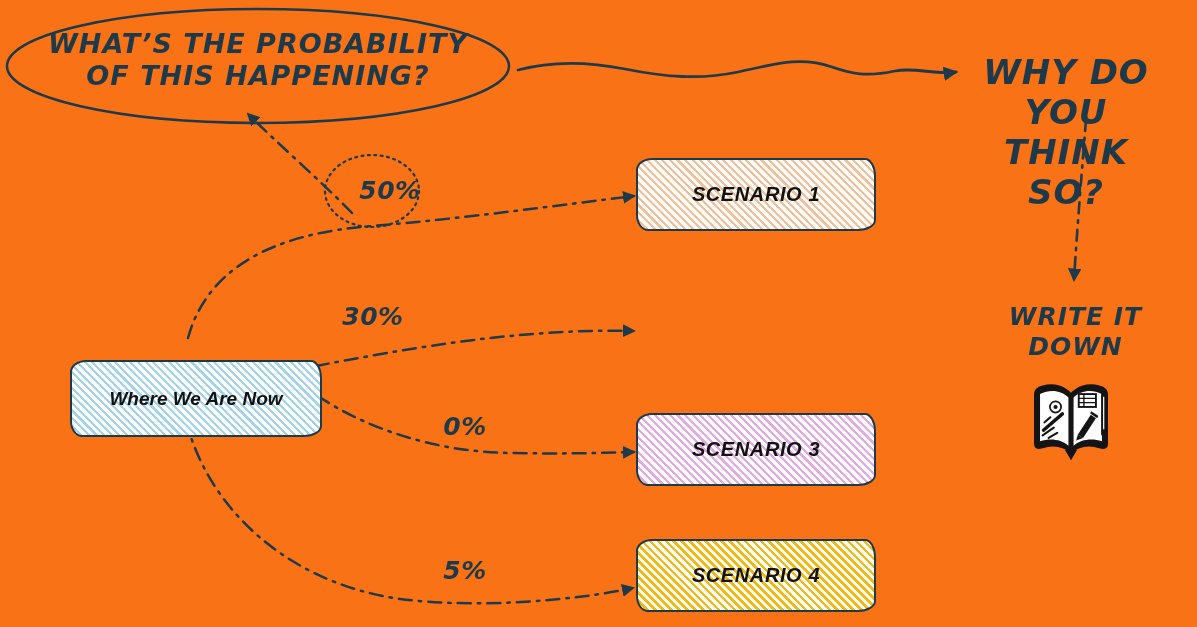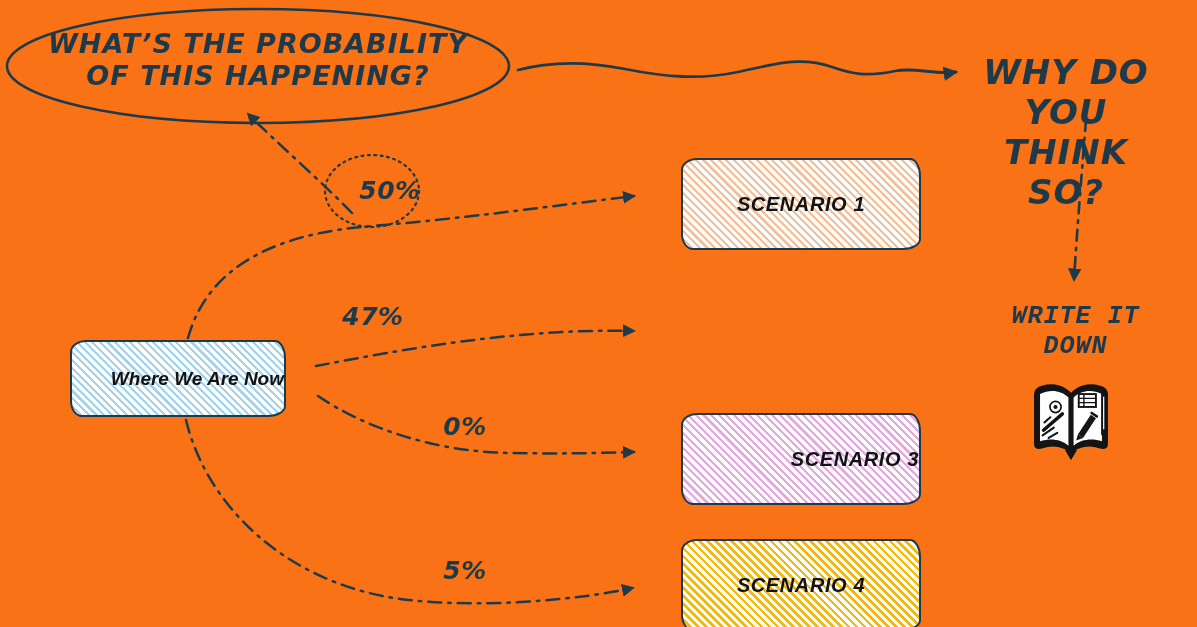--- a/index.html
+++ b/index.html
@@ -18,46 +18,45 @@
     color:#1e3a4a;
     font-family:"DejaVu Sans", sans-serif;
     font-weight:bold;
     font-style:italic;
     text-align:center;
     letter-spacing:1px;
     line-height:1.18;
   }
   .headline{left:38px;top:28px;width:440px;font-size:27px;}
   .why{left:927px;top:52px;width:210px;font-size:34px;margin-left:34px;}
-  .write{left:993px;top:302px;width:165px;font-size:25px;font-family:Liberation Mono, monospace;}
+  .write{left:993px;top:302px;width:165px;font-size:25px;}
   .pct{font-size:25px;letter-spacing:0.5px;}
   .pct50{left:349px;top:176px;width:82px;}
   .pct30{left:332px;top:302px;width:82px;}
   .pct15{left:424px;top:412px;width:82px;}
   .pct5 {left:424px;top:556px;width:82px;}
 
   
   .sbox{
     box-sizing:border-box;
     border:2.6px solid #1e3a4a;
     border-radius:16px 11px 18px 12px / 12px 18px 11px 16px;
     display:flex;align-items:center;justify-content:center;
     color:#121212;
     font-weight:bold;font-style:italic;
     font-family:"Liberation Sans", sans-serif;
   }
   .nowbox{
-    left:70px;top:340px;width:216px;height:77px;font-size:19px;
+    left:70px;top:360px;width:252px;height:77px;font-size:19px;
     background:repeating-linear-gradient(45deg,#a3d4ec 0 2.2px,#ffffff 2.2px 5.4px);
-    justify-content:flex-end;
   }
-  .scen{left:681px;width:240px;height:92px;font-size:20px;letter-spacing:0.6px;}
+  .scen{left:636px;width:240px;height:73px;font-size:20px;letter-spacing:0.6px;}
   .s1{top:158px;background:repeating-linear-gradient(45deg,#f2c09a 0 2.2px,#fffdfb 2.2px 5.4px);}
   .s2{top:287px;background:repeating-linear-gradient(45deg,#9cdb9c 0 2.2px,#fdfffd 2.2px 5.4px);}
-  .s3{top:413px;background:repeating-linear-gradient(45deg,#e2aade 0 2.2px,#fffdff 2.2px 5.4px);justify-content:flex-end;}
+  .s3{top:413px;background:repeating-linear-gradient(45deg,#e2aade 0 2.2px,#fffdff 2.2px 5.4px);}
   .s4{top:539px;background:repeating-linear-gradient(45deg,#f2ba10 0 2.6px,#fffef8 2.6px 5.6px);}
 
   .bookicon{left:1028px;top:372px;width:86px;height:94px;}
 </style>
 </head>
 <body>
 
 <div id="canvas">
 
   <svg id="wires" viewBox="0 0 1197 627" xmlns="http://www.w3.org/2000/svg">
@@ -86,21 +85,21 @@
     <path d="M186,420 C206,503 282,582 400,599 C478,609 578,600 633,588" fill="none" stroke="#1e3a4a" stroke-width="2.5" stroke-dasharray="13 7 2.5 7" stroke-linecap="round" marker-end="url(#arrow)"></path>
   </svg>
 
   <div class="abs hand headline">WHAT’S THE PROBABILITY OF THIS HAPPENING?</div>
 
   <div class="abs hand why">WHY DO YOU THINK SO?</div>
 
   <div class="abs hand write">WRITE IT DOWN</div>
 
   <div class="abs hand pct pct50">50%</div>
-  <div class="abs hand pct pct30">47%</div>
+  <div class="abs hand pct pct30">30%</div>
   <div class="abs hand pct pct15">0%</div>
   <div class="abs hand pct pct5">5%</div>
 
   <div class="abs sbox nowbox">
     <span>Where We Are Now</span>
   </div>
 
   <div class="abs sbox scen s1">
     <span>SCENARIO 1</span>
   </div>

